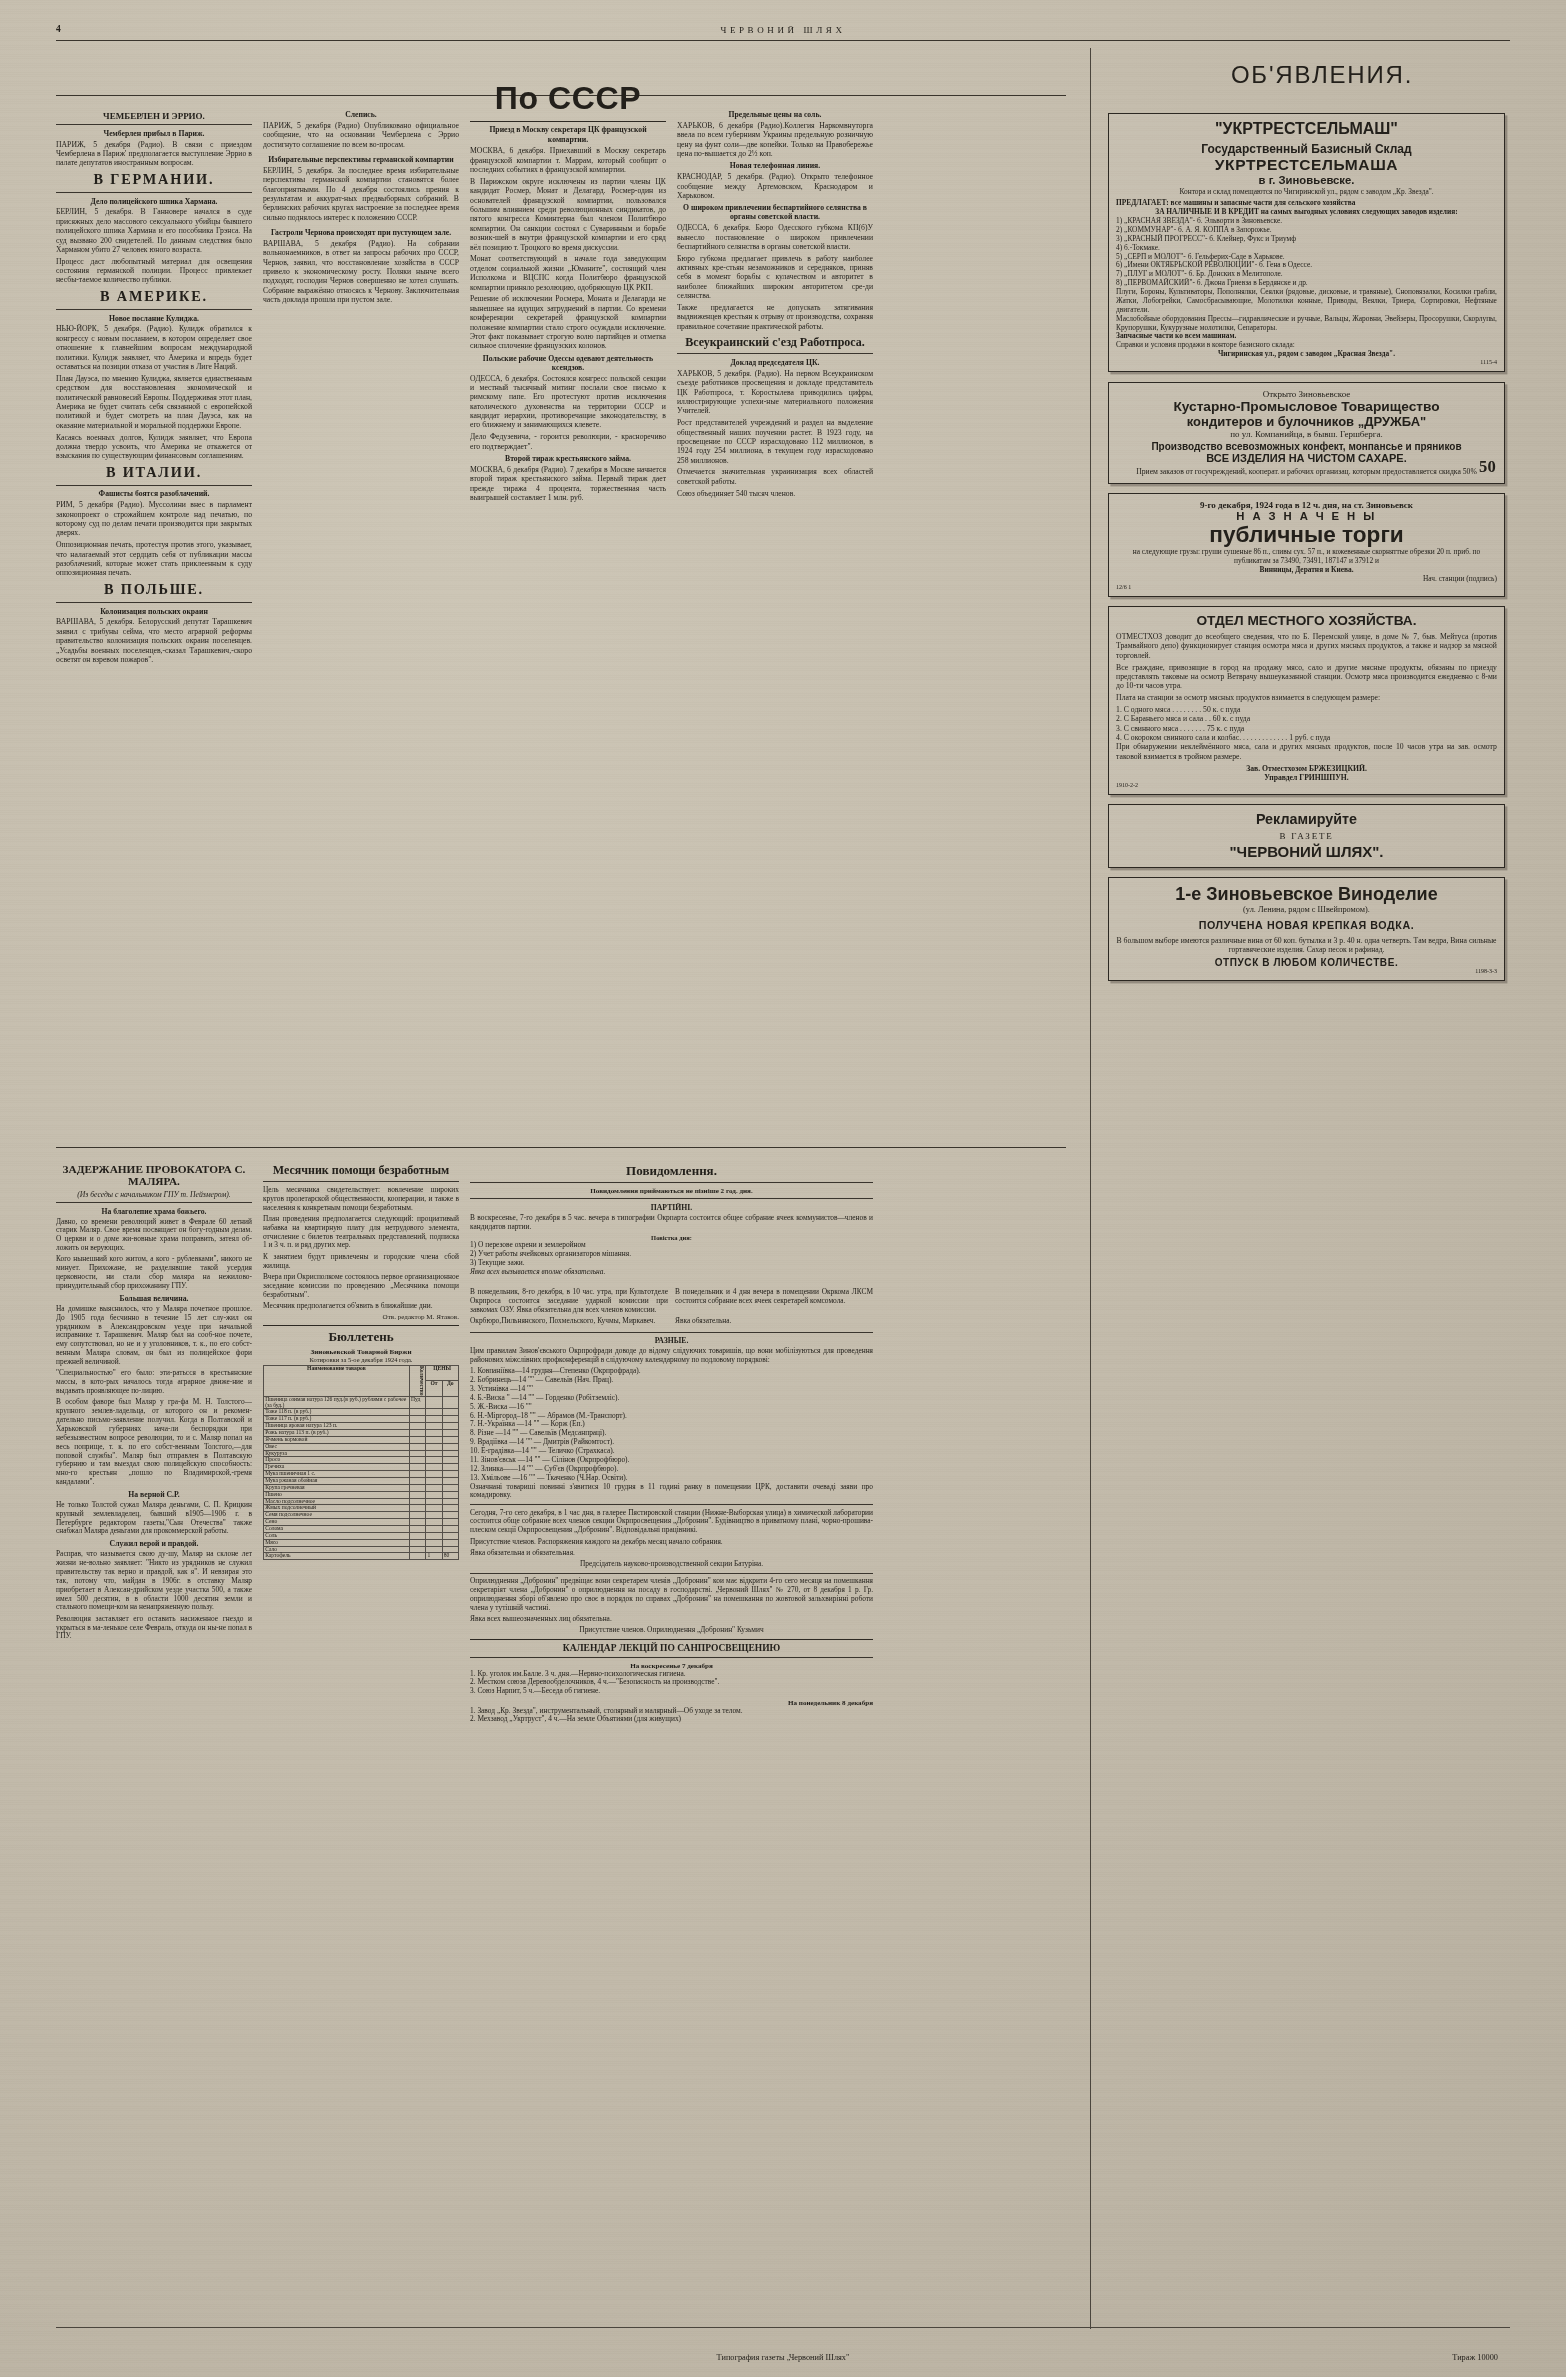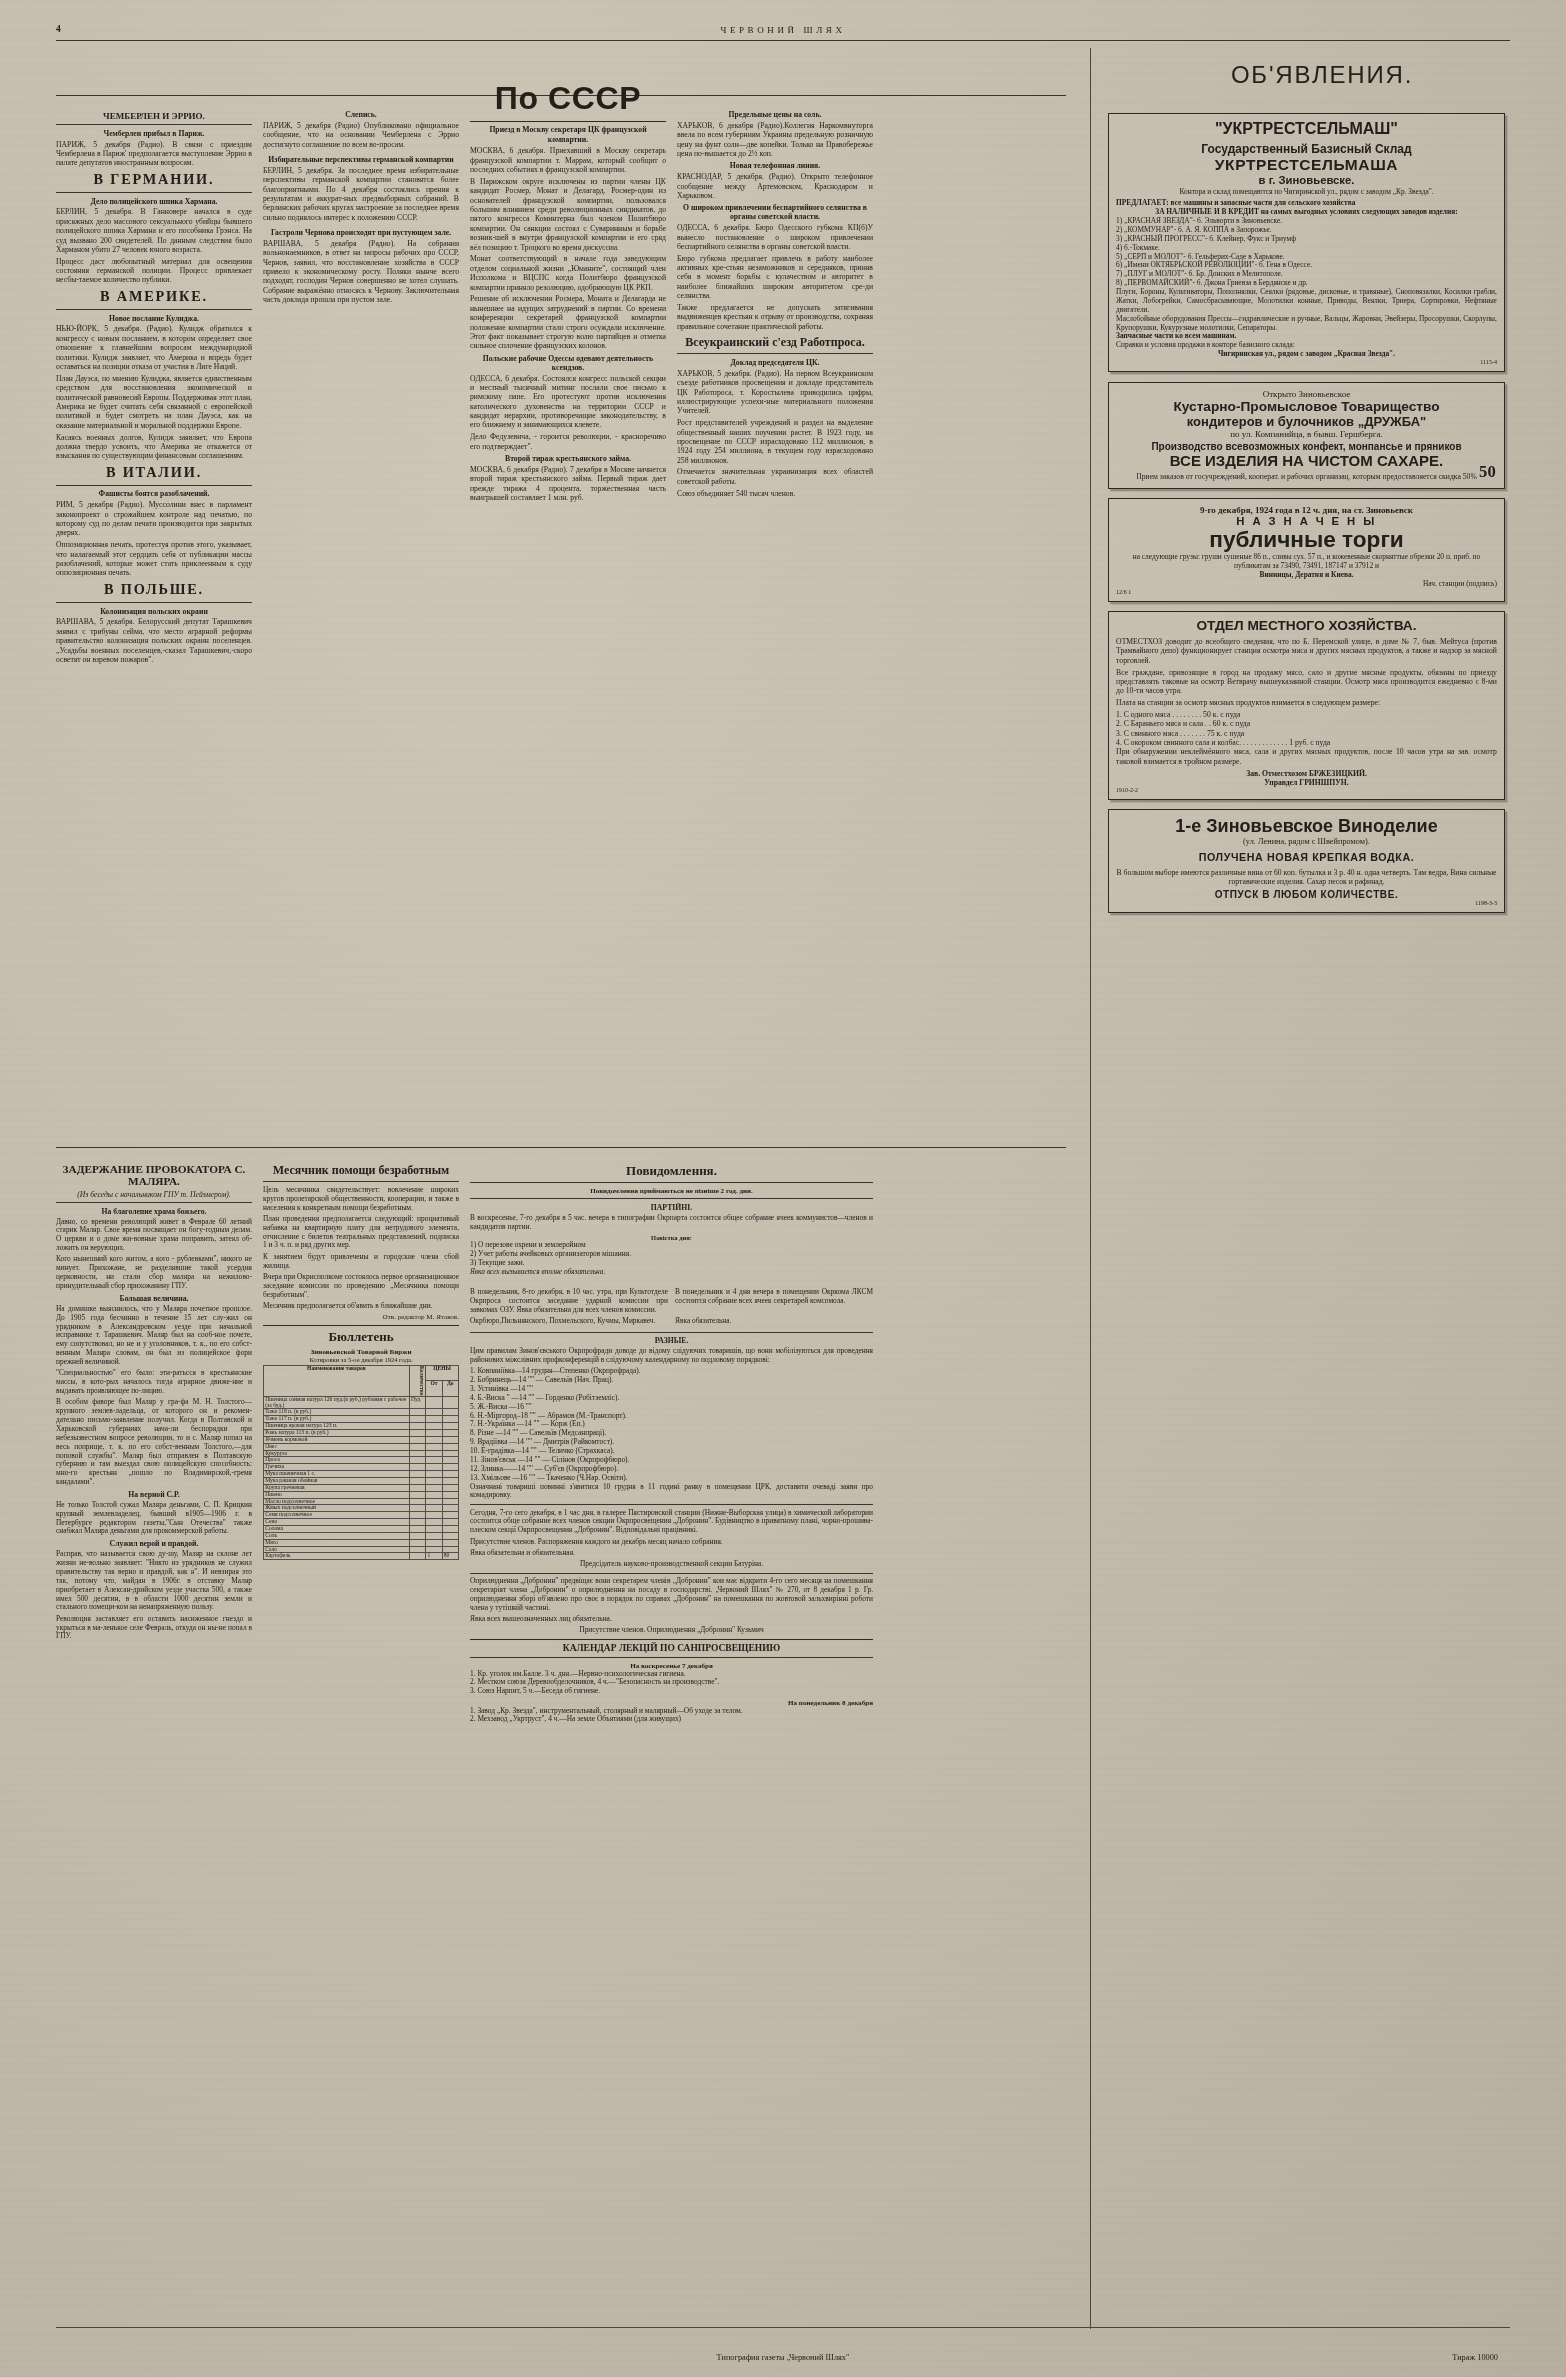--- a/index.html
+++ b/index.html
@@ -432,21 +432,21 @@
         <div class="tt ctr b">Чигиринская ул., рядом с заводом „Красная Звезда".</div>
         <div class="smallnum">1115-4</div>
       </div>
 
       <div class="adbox ornate shadowbox" style="position:relative;">
         <div class="ctr" style="font-size:9px;">Открыто Зиновьевское</div>
         <div class="big" style="font-size:13.7px;">Кустарно-Промысловое Товарищество</div>
         <div class="big" style="font-size:13px;">кондитеров и булочников „ДРУЖБА"</div>
         <div class="ctr" style="font-size:9px;">по ул. Компанийца, в бывш. Гершберга.</div>
         <div class="big" style="font-size:10px;margin-top:2.4px;">Производство всевозможных конфект, монпансье и пряников</div>
-        <div class="big" style="font-size:15px;">ВСЕ ИЗДЕЛИЯ НА ЧИСТОМ САХАРЕ.</div>
+        <div class="big" style="font-size:11px;">ВСЕ ИЗДЕЛИЯ НА ЧИСТОМ САХАРЕ.</div>
         <div class="t ctr" style="margin-top:3.6px;">Прием заказов от госучреждений, кооперат. и рабочих организац. которым предоставляется скидка 50%</div>
         <div style="position:absolute;right:8.3px;bottom:6px;font-size:16.6px;font-weight:bold;">50</div>
       </div>
 
       <div class="adbox ornate shadowbox">
         <div class="ctr b" style="font-size:9px;">9-го декабря, 1924 года в 12 ч. дня, на ст. Зиновьевск</div>
         <div class="big" style="font-size:11.3px;letter-spacing:2.4px;">Н А З Н А Ч Е Н Ы</div>
         <div class="big" style="font-size:22.6px;">публичные торги</div>
         <div class="tt ctr">на следующие грузы: груши сушеные 86 п., сливы сух. 57 п., и кожевенные скорняттые обрезки 20 п. приб. по публикатам за 73490, 73491, 187147 и 37912 и</div>
         <div class="tt ctr b">Винницы, Дератня и Киева.</div>
@@ -465,20 +465,25 @@
             <div class="t">3. С свинного мяса . . . . . . . 75 к. с пуда</div>
             <div class="t">4. С окороком свинного сала и колбас. . . . . . . . . . . . . 1 руб. с пуда</div>
           </div>
         <p class="t">При обнаружении неклеймённого мяса, сала и других мясных продуктов, после 10 часов утра на зав. осмотр таковой взимается в тройном размере.</p>
         <div class="ctr b" style="font-size:7.7px;">Зав. Отместхозом БРЖЕЗИЦКИЙ.</div>
         <div class="ctr b" style="font-size:7.7px;">Управдел ГРИНШПУН.</div>
         <div class="smallnum" style="text-align:left;">1910-2-2</div>
       </div>
 
       <div style="display:flex;gap:8.3px;align-items:stretch;">
+        <div class="adbox ornate shadowbox" style="flex:1;">
+          <div class="big" style="font-size:14.3px;">Рекламируйте</div>
+          <div class="ctr" style="font-size:9px;letter-spacing:1.8px;margin:3.6px 0;">В ГАЗЕТЕ</div>
+          <div class="big" style="font-size:15px;line-height:1.1;">"ЧЕРВОНИЙ ШЛЯХ".</div>
+        </div>
       </div>
 
       <div class="adbox ornate shadowbox">
         <div class="big" style="font-size:18px;">1-е Зиновьевское Виноделие</div>
         <div class="ctr" style="font-size:8.3px;">(ул. Ленина, рядом с Швейпромом).</div>
         <div class="big" style="font-size:10.7px;margin:4.8px 0;letter-spacing:0.6px;">ПОЛУЧЕНА НОВАЯ КРЕПКАЯ ВОДКА.</div>
         <p class="t ctr">В большом выборе имеются различные вина от 60 коп. бутылка и 3 р. 40 н. одна четверть. Там ведра, Вина сильные гортавяческие изделия. Сахар песок и рафинад.</p>
         <div class="big" style="font-size:10px;letter-spacing:0.6px;">ОТПУСК В ЛЮБОМ КОЛИЧЕСТВЕ.</div>
         <div class="smallnum">1198-3-3</div>
       </div>

